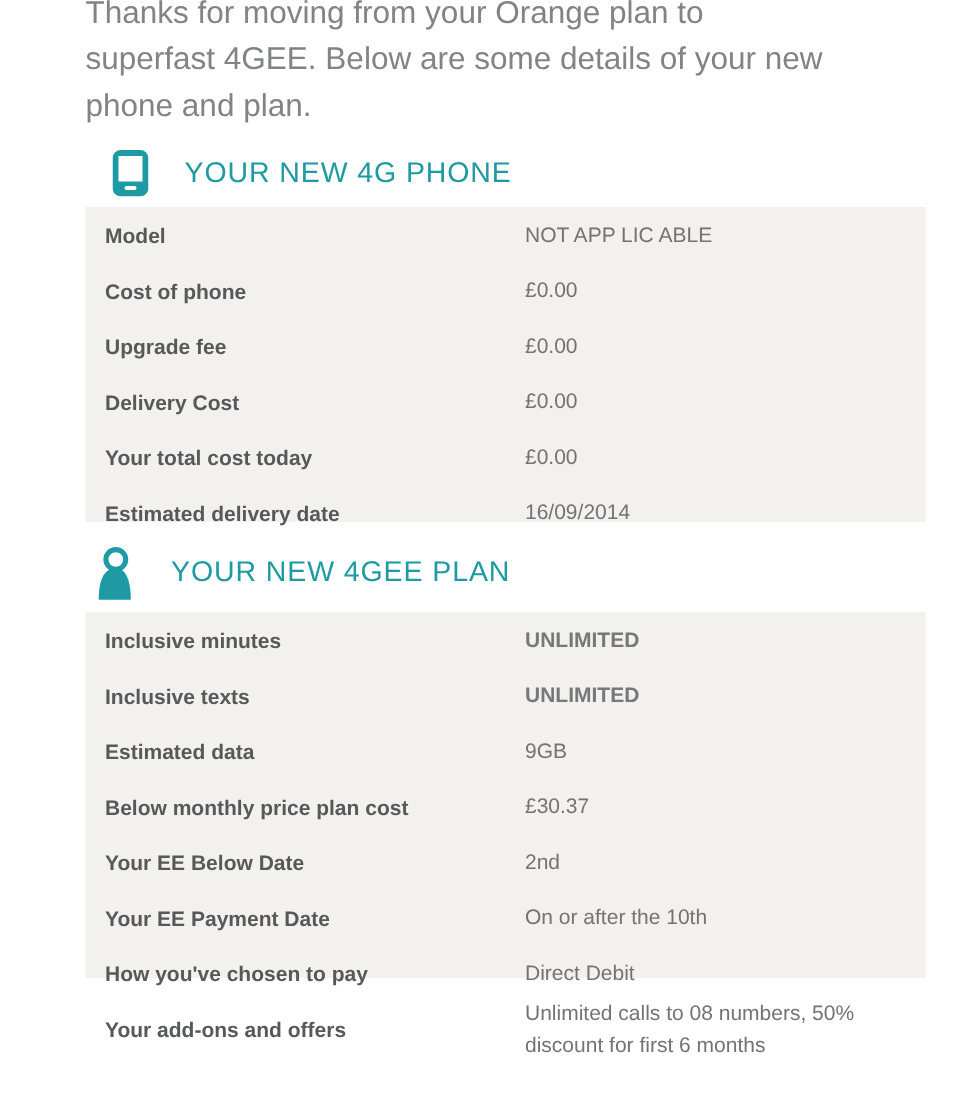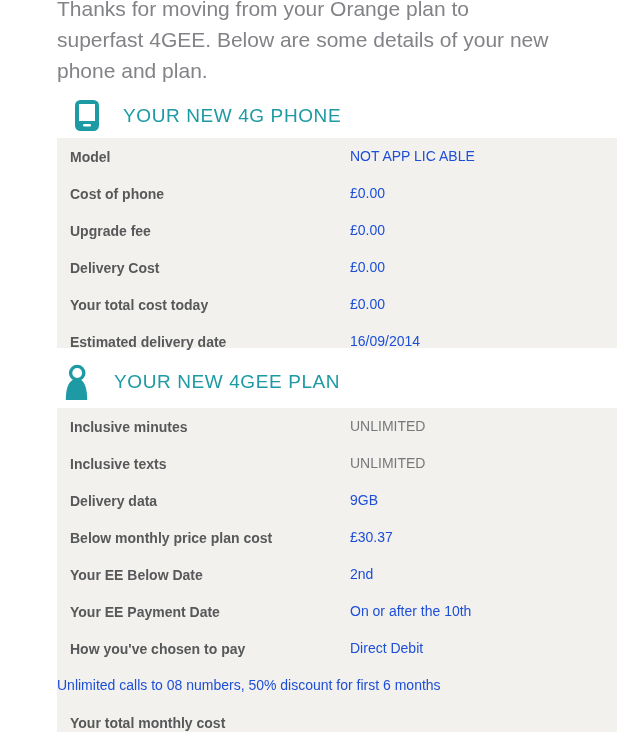--- a/index.html
+++ b/index.html
@@ -22,31 +22,31 @@
     color:#1d9aa3; letter-spacing:0.6px; white-space:nowrap;
   }
   .head-1 { top:100px; height:31px;margin-left:12px; }
   .head-2 { top:364px; height:36px;text-align:center; }
   .detail-table {
     position:absolute; left:57px; width:560px;
     background:#f3f1ed;
     display:flex; flex-direction:column; justify-content:flex-start;
   }
   .table-1 { top:138px; height:210px; }
-  .table-2 { top:408px; height:324px; }
+  .table-2 { top:408px; height:244px; }
   .row { display:flex; align-items:center; min-height:35px; padding:1px 0; }
   .row .label {
     width:280px; padding-left:13px; flex:none;
     font-size:14px; font-weight:700; color:#57585a; line-height:18px;
   }
   .row .value {
     flex:1; padding-right:30px;
-    font-size:14px; color:#1d4ed8; line-height:21px;
+    font-size:14px; color:#737373; line-height:21px;
   }
-  .row .value.bold { font-weight:400; color:#77787b; }
+  .row .value.bold { font-weight:700; color:#77787b; }
 </style>
 </head>
 <body>
 
 <div>
 
   <p class="intro">
     <span style="display:block">Thanks for moving from your Orange plan to</span>
     <span style="display:block">superfast 4GEE. Below are some details of your new</span>
     <span style="display:block">phone and plan.</span>
@@ -103,40 +103,40 @@
   <div class="detail-table table-2">
     <div class="row">
       <div class="label">Inclusive minutes</div>
       <div class="value bold">UNLIMITED</div>
     </div>
     <div class="row">
       <div class="label">Inclusive texts</div>
       <div class="value bold">UNLIMITED</div>
     </div>
     <div class="row">
-      <div class="label">Delivery data</div>
+      <div class="label">Estimated data</div>
       <div class="value">9GB</div>
     </div>
     <div class="row">
       <div class="label">Below monthly price plan cost</div>
       <div class="value">£30.37</div>
     </div>
     <div class="row">
       <div class="label">Your EE Below Date</div>
       <div class="value">2nd</div>
     </div>
     <div class="row">
       <div class="label">Your EE Payment Date</div>
       <div class="value">On or after the 10th</div>
     </div>
     <div class="row">
       <div class="label">How you've chosen to pay</div>
       <div class="value">Direct Debit</div>
     </div>
     <div class="row">
+      <div class="label">Your add-ons and offers</div>
       <div class="value">Unlimited calls to 08 numbers, 50% discount for first 6 months</div>
     </div>
     <div class="row">
-      <div class="label">Your total monthly cost</div>
     </div>
   </div>
 
 </div>
 
 </body></html>

